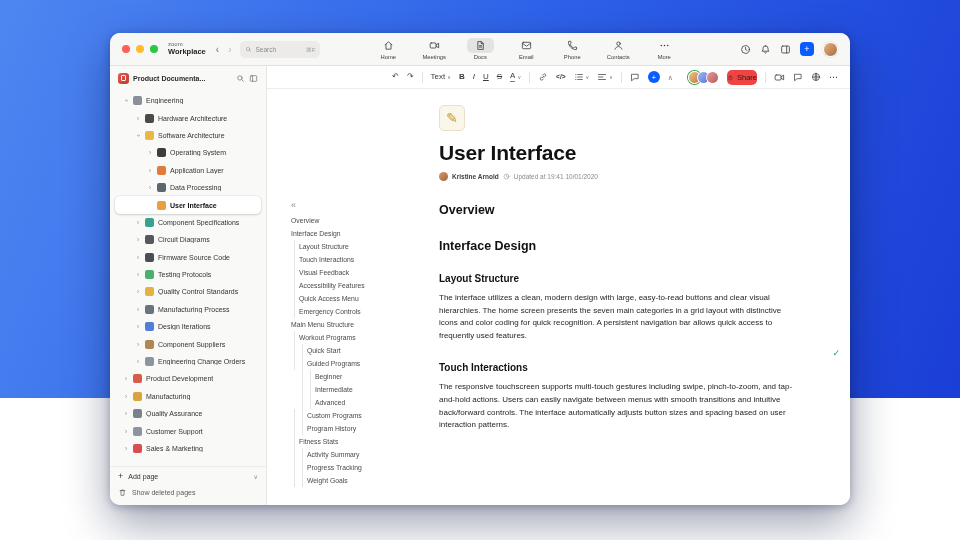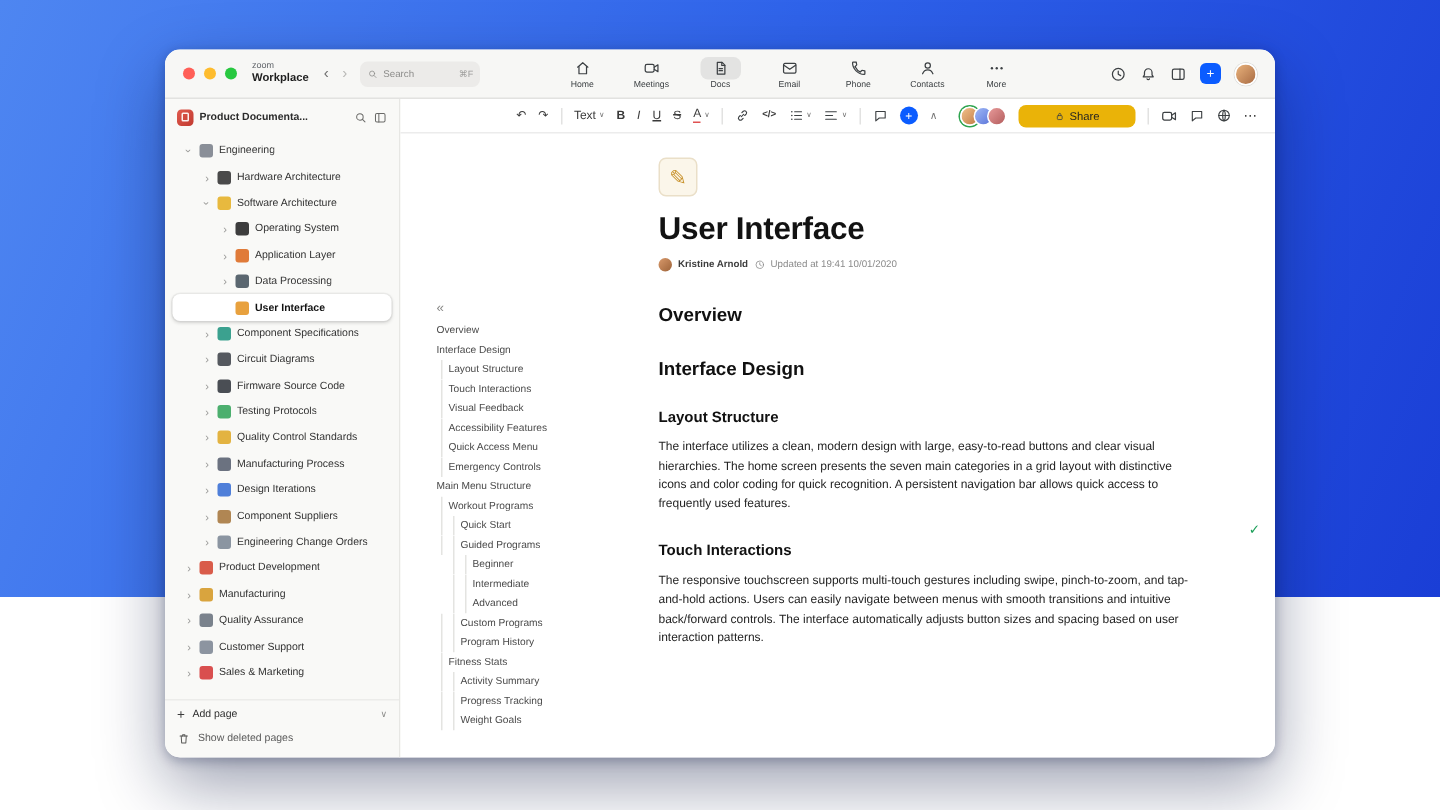--- a/index.html
+++ b/index.html
@@ -86,22 +86,22 @@
   .t-bold { font-weight:bold; } .t-italic { font-style:italic; }
   .t-underline { text-decoration:underline; } .t-strike { text-decoration:line-through; }
   .t-color { border-bottom:1.5px solid #e05252; padding-bottom:.5px; }
   .plus-circle { width:12px; height:12px; border-radius:50%; background:#0b5cff; color:#fff;
                  font-size:8px; display:flex; align-items:center; justify-content:center; }
   .collab { display:flex; margin-left:3px; padding-left:4px; }
   .cav { width:13px; height:13px; border-radius:50%; border:1.5px solid #fff; margin-left:-4px; }
   .cav.a1 { background:linear-gradient(135deg,#f2c18a,#c07a45); box-shadow:0 0 0 1px #2ea44f; margin-left:0; }
   .cav.a2 { background:linear-gradient(135deg,#9fb8f7,#5a74d8); }
   .cav.a3 { background:linear-gradient(135deg,#e89a9a,#b35d5d); }
-  .share-btn { display:flex; align-items:center; gap:3px; background:#eab308; border-radius:5px;
-               padding:3px 24px; font-size:7.5px; color:#222; cursor:pointer; }
+  .share-btn { display:flex; align-items:center; gap:3px; background:#ef4444; border-radius:5px;
+               padding:3px 0; font-size:7.5px; color:#222; cursor:pointer; }
 
   .doc-body { flex:1; display:flex; min-height:0; }
 
   
   .toc { flex:0 0 114px; padding:112px 4px 8px 24px; font-size:6.8px; color:#4a4a4a; }
   .toc-collapse { font-size:9px; color:#8a8a88; margin-bottom:4px; cursor:pointer; line-height:1; }
   .toc-item { position:relative; line-height:13px; white-space:nowrap; overflow:hidden;
               text-overflow:ellipsis; cursor:pointer; }
   .toc-item.d0 { padding-left:0; } .toc-item.d1 { padding-left:8px; }
   .toc-item.d2 { padding-left:16px; } .toc-item.d3 { padding-left:24px; }

